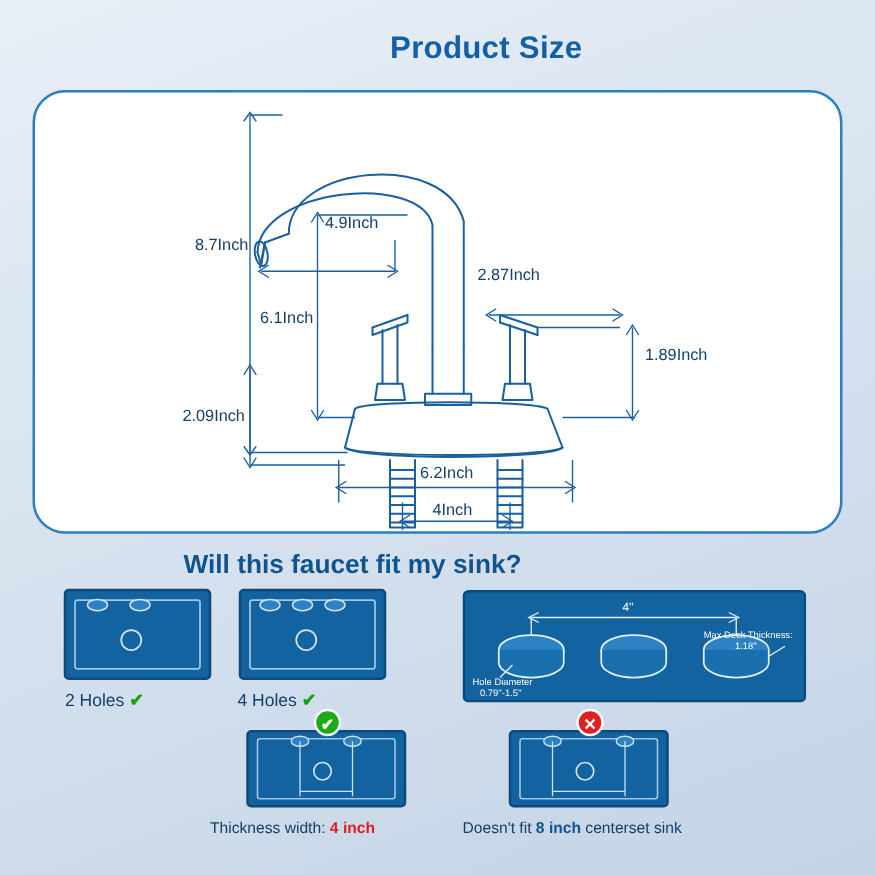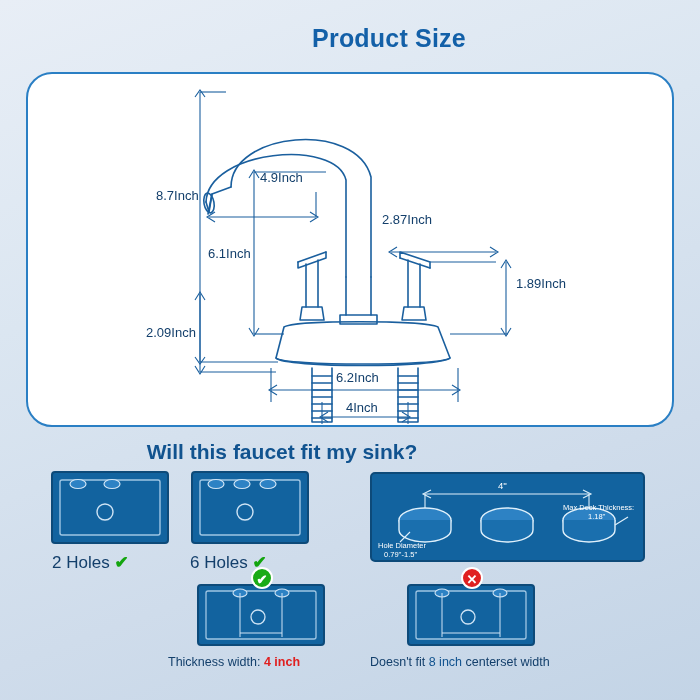--- a/index.html
+++ b/index.html
@@ -67,21 +67,21 @@
   .bottom {
     position: absolute;
     left: 0;
     top: 470px;
     width: 700px;
     height: 230px;
   }
 
   .sink-label {
     position: absolute;
-    font-size: 17px;
+    font-size: 14px;
     color: #133f6b;
     white-space: nowrap;
   }
 
   .check {
     color: #13a50e;
     font-weight: bold;
   }
 
   .badge {
@@ -100,21 +100,21 @@
   .badge.ok { background: #1bab16; }
   .badge.no { background: #e02020; }
 
   .caption {
     position: absolute;
     font-size: 12.5px;
     color: #133f6b;
     white-space: nowrap;
   }
   .caption .hl-red { color: #e02020; font-weight: bold; text-align: right; }
-  .caption .hl-blue { color: #11538f; font-weight: normal; }
+  .caption .hl-blue { color: #11538f; font-weight: bold; }
 
   svg { display: block; }
 </style>
 </head>
 <body>
 
 <div class="title">Product Size</div>
 
 <div class="card"></div>
 
@@ -232,21 +232,21 @@
 
   <svg style="position:absolute;left:190px;top:0;" width="120" height="75" viewBox="0 0 120 75">
     <rect x="2" y="2" width="116" height="71" rx="3" fill="#12639f" stroke="#0d4a79" stroke-width="2"></rect>
     <rect x="10" y="10" width="100" height="55" rx="2" fill="#12639f" stroke="#9fc6e4" stroke-width="1.4"></rect>
     <ellipse cx="26" cy="14" rx="8" ry="4.5" fill="#2d82c4" stroke="#cfe4f5" stroke-width="1.2"></ellipse>
     <ellipse cx="52" cy="14" rx="8" ry="4.5" fill="#2d82c4" stroke="#cfe4f5" stroke-width="1.2"></ellipse>
     <ellipse cx="78" cy="14" rx="8" ry="4.5" fill="#2d82c4" stroke="#cfe4f5" stroke-width="1.2"></ellipse>
     <circle cx="55" cy="42" r="8" fill="none" stroke="#cfe4f5" stroke-width="1.4"></circle>
   </svg>
   <div class="sink-label" style="left:190px; top:82px;">
-    <span>6 Holes</span>
+    <span>4 Holes</span>
     <span class="check">✔</span>
   </div>
 
   <svg style="position:absolute;left:370px;top:2px;" width="275" height="90" viewBox="0 0 275 90">
     <rect x="1" y="1" width="273" height="88" rx="4" fill="#12639f" stroke="#0d4a79" stroke-width="2"></rect>
 
     <g>
       <ellipse cx="55" cy="48" rx="26" ry="12" fill="#2d82c4" stroke="#dff0fb" stroke-width="1.4"></ellipse>
       <path d="M29,48 L29,58 A26,12 0 0 0 81,58 L81,48" fill="#1a6fae" stroke="#dff0fb" stroke-width="1.4"></path>
       <ellipse cx="137" cy="48" rx="26" ry="12" fill="#2d82c4" stroke="#dff0fb" stroke-width="1.4"></ellipse>
@@ -300,16 +300,16 @@
     <g stroke="#cfe4f5" stroke-width="1" fill="none">
       <path d="M36,18 L36,62"></path>
       <path d="M94,18 L94,62"></path>
       <path d="M36,58 L94,58"></path>
     </g>
   </svg>
   <div class="badge no" style="left:461px; top:97px;">✕</div>
   <div class="caption" style="left:370px; top:185px;">
     <span>Doesn't fit</span>
     <span class="hl-blue">8 inch</span>
-    <span>centerset width</span>
+    <span>centerset sink</span>
   </div>
 
 </div>
 
 </body></html>

